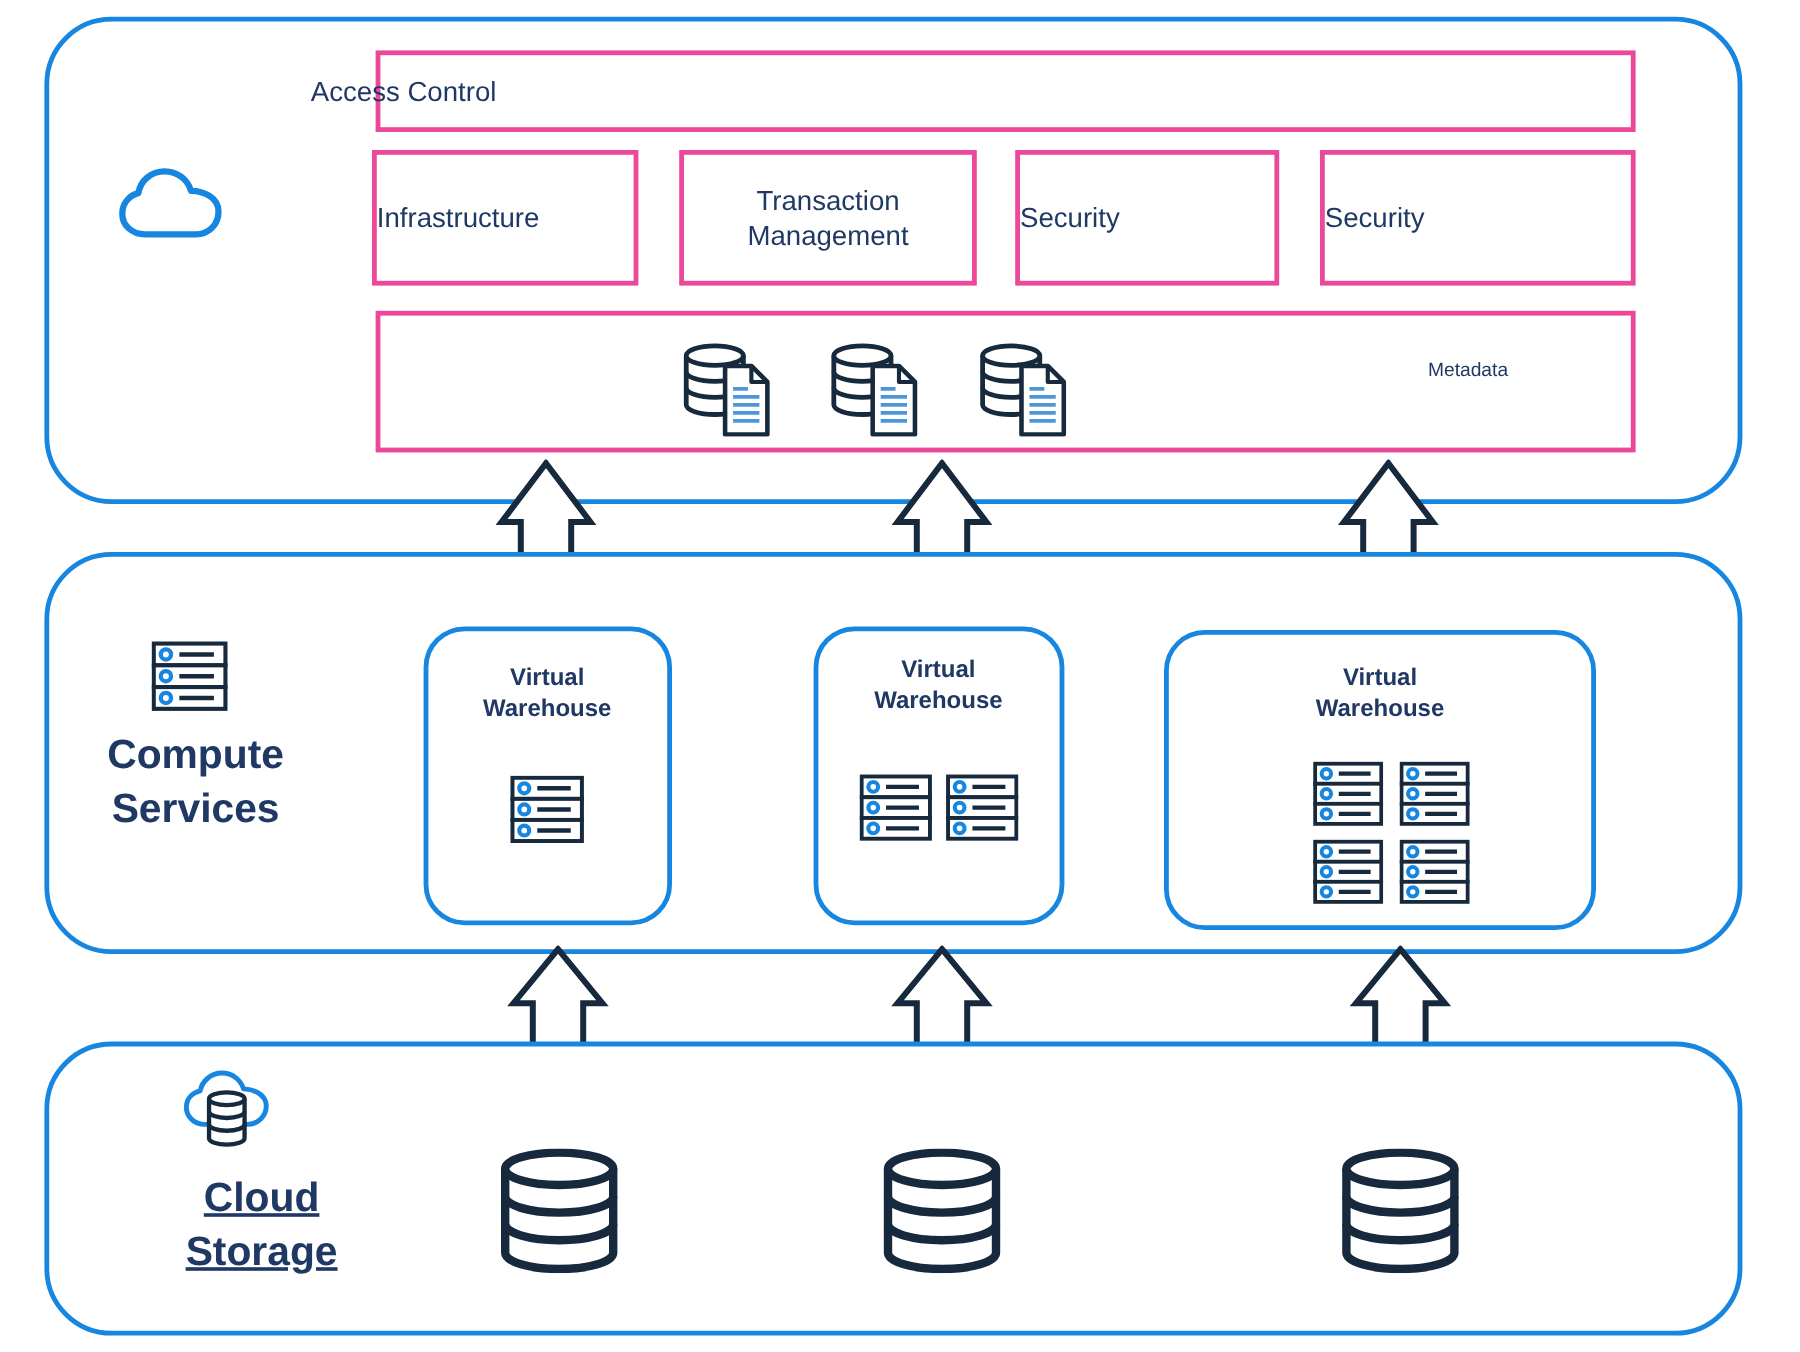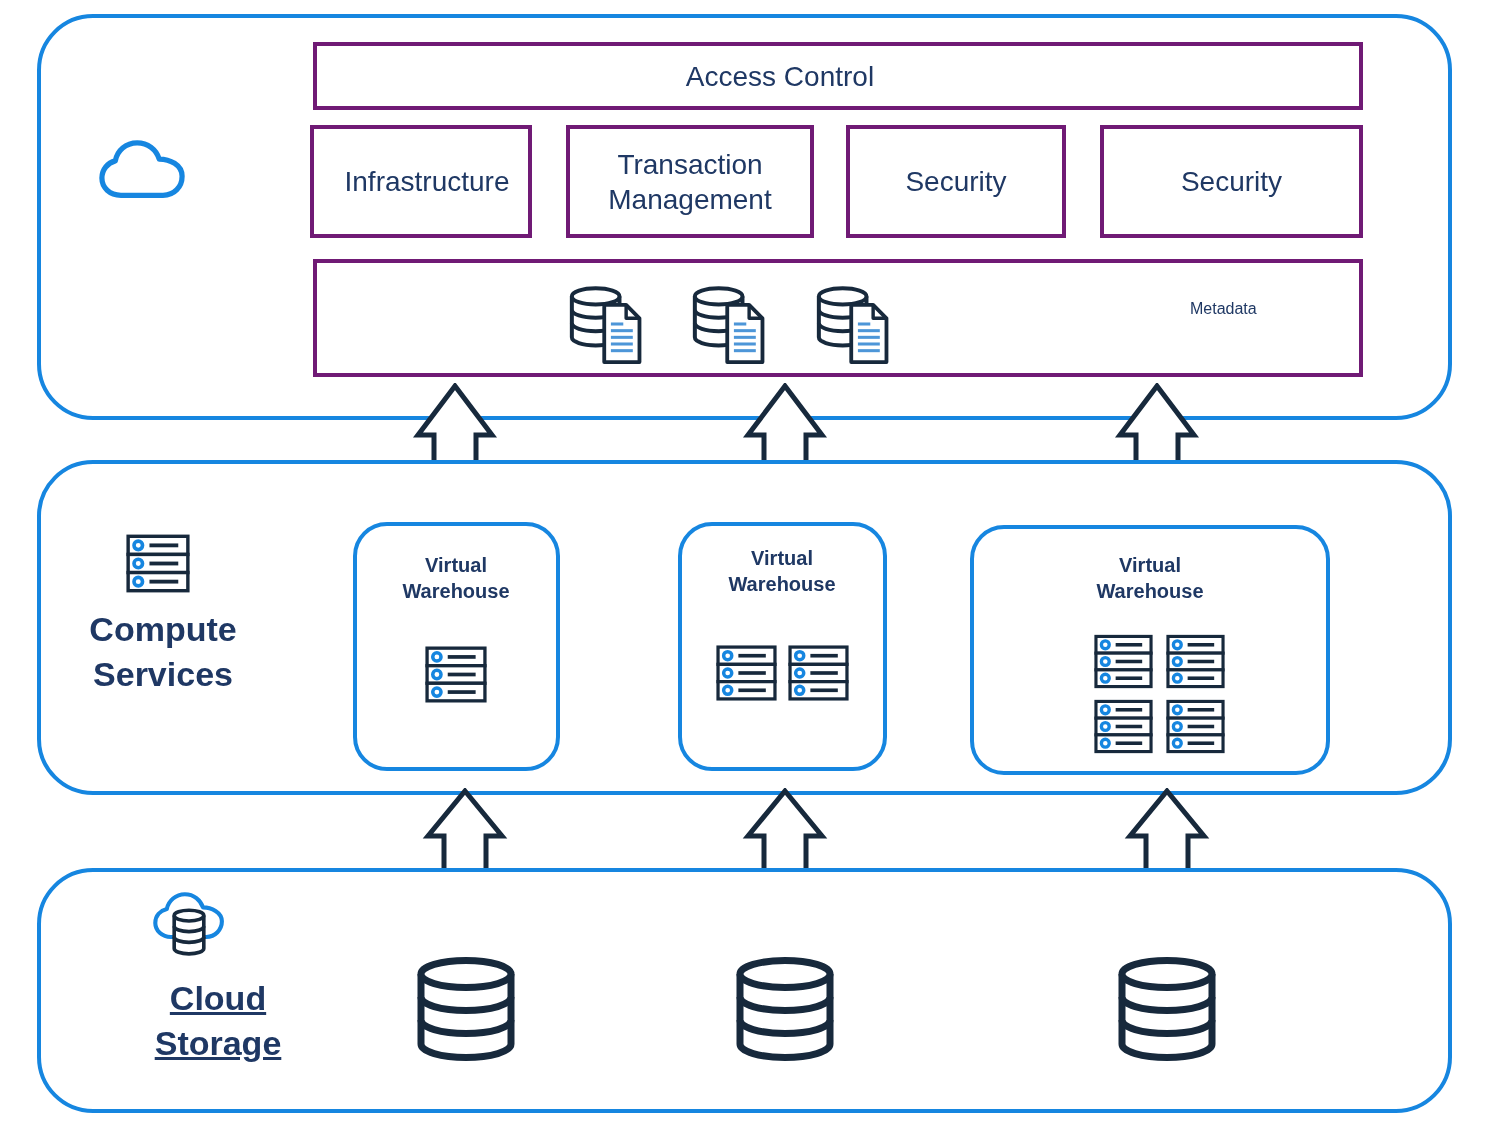--- a/index.html
+++ b/index.html
@@ -1,22 +1,22 @@
 <!DOCTYPE html>
 <html><head>
 <meta charset="utf-8">
 <style>
   html,body{margin:0;padding:0;background:#ffffff;}
   body{font-family:"Liberation Sans","DejaVu Sans",sans-serif;}
   #canvas{position:relative;width:1500px;height:1127px;background:#ffffff;overflow:hidden;}
   .abs{position:absolute;}
   .blue-container{position:absolute;background:#ffffff;border:4px solid #1686E0;border-radius:56px;box-sizing:border-box;}
-  .navy-box{position:absolute;background:#ffffff;border:4px solid #701a75;box-sizing:border-box;
-            display:flex;align-items:center;justify-content:center;
-            color:#1F3864;font-size:28px;text-align:center;line-height:1.25;}
+  .navy-box{position:absolute;background:#ffffff;border:4px solid #ec4899;box-sizing:border-box;
+            display:flex;align-items:center;justify-content:flex-start;
+            color:#1F3864;font-size:23px;text-align:center;line-height:1.25;}
   .section-label{position:absolute;color:#1F3864;font-weight:bold;font-size:34px;line-height:1.32;text-align:center;}
   .vw-box{position:absolute;background:#ffffff;border:4px solid #1686E0;border-radius:34px;box-sizing:border-box;}
   .vw-label{position:absolute;color:#1F3864;font-weight:bold;font-size:20px;line-height:1.3;text-align:center;}
   .meta-label{position:absolute;color:#1F3864;font-size:16px;}
   .offset-left{transform:translateX(-58px);}
   svg{display:block;}
 </style>
 </head>
 <body>
 
@@ -83,21 +83,21 @@
 
   <svg class="abs" style="left:98px;top:138px;" width="88" height="63">
       <use href="#sym-cloud"></use>
     </svg>
 
 
   <div class="navy-box" style="left:313px;top:42px;width:1050px;height:68px;">
     <span class="offset-left">Access Control</span>
   </div>
 
-  <div class="navy-box" style="left:310px;top:125px;width:222px;height:113px;padding-left:12px;">
+  <div class="navy-box" style="left:310px;top:125px;width:222px;height:113px;">
     <span>Infrastructure</span>
   </div>
 
   <div class="navy-box" style="left:566px;top:125px;width:248px;height:113px;padding:0 19px;">
     <span>Transaction Management</span>
   </div>
 
   <div class="navy-box" style="left:846px;top:125px;width:220px;height:113px;">
     <span>Security</span>
   </div>

